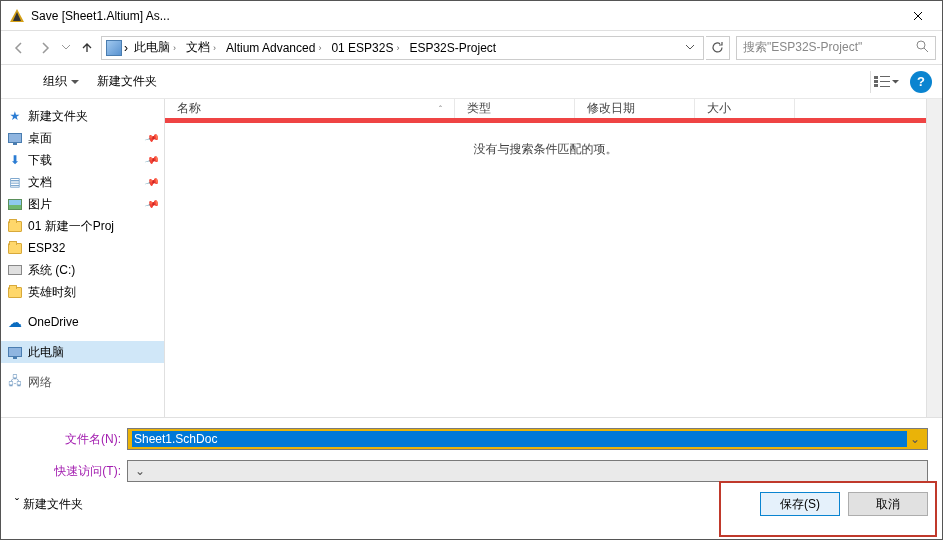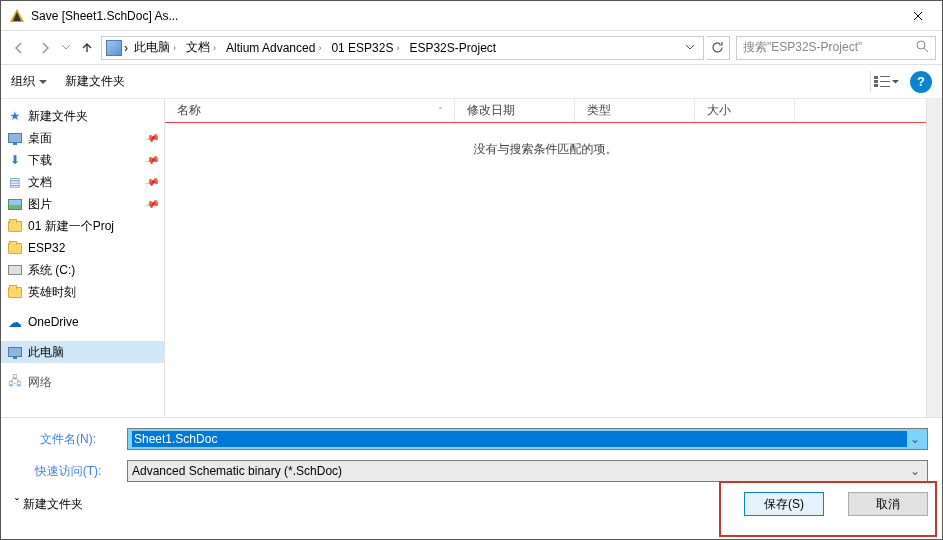--- a/index.html
+++ b/index.html
@@ -16,21 +16,21 @@
 .addr { flex: 1; height: 24px; border: 1px solid #ccc; display: flex; align-items: center; padding: 0 4px; gap: 2px; background: #fff; }
 .addr .pc-icon { width: 16px; height: 16px; background: linear-gradient(135deg,#a0c8ef,#5a93d0); border: 1px solid #4a7db0; }
 .crumb { padding: 2px 4px; display: flex; align-items: center; gap: 3px; color: #000; }
 .crumb .chev { color: #666; font-size: 9px; }
 .addr-drop { width: 18px; display: flex; align-items: center; justify-content: center; color: #555; }
 .refresh { width: 24px; height: 24px; display: flex; align-items: center; justify-content: center; border: 1px solid #ccc; border-left: none; color: #555; }
 .search { width: 200px; height: 24px; border: 1px solid #ccc; margin-left: 4px; display: flex; align-items: center; padding: 0 6px; color: #888; }
 .search .sicon { margin-left: auto; }
 
 .toolbar { height: 34px; display: flex; align-items: center; padding: 0 10px; gap: 18px; border-bottom: 1px solid #e8e8e8; }
-.toolbar .drop { display: flex; align-items: center; gap: 4px; color: #000; }
+.toolbar .drop { display: flex; align-items: center; gap: 4px; color: #000; margin-left: 32px; }
 .toolbar .right { margin-left: auto; display: flex; align-items: center; gap: 8px; }
 .view-btn { width: 32px; height: 22px; display: flex; align-items: center; justify-content: center; color: #555; border-left: 1px solid #ddd; }
 .help-btn { width: 22px; height: 22px; border-radius: 50%; background: #0a84d0; color: #fff; display: flex; align-items: center; justify-content: center; font-weight: bold; font-size: 13px; }
 
 .main { display: flex; height: 318px; }
 .sidebar { width: 164px; border-right: 1px solid #e0e0e0; padding: 6px 0; overflow: hidden; }
 .side-item { height: 22px; display: flex; align-items: center; padding: 0 6px; gap: 5px; }
 .side-item.sel { background: #d0e7f8; }
 .side-item .icon { width: 16px; height: 16px; flex-shrink: 0; display: inline-flex; align-items: center; justify-content: center; }
 .pin { margin-left: auto; color: #999; font-size: 10px; transform: rotate(30deg); }
@@ -38,52 +38,52 @@
 .star { color: #2b7cd3; }
 .folder { background: #ffd76a; border: 1px solid #d8a93a; width: 14px; height: 11px; border-radius: 1px; position: relative; }
 .folder::before { content: ""; position: absolute; top: -3px; left: 0; width: 6px; height: 3px; background: #ffd76a; border: 1px solid #d8a93a; border-bottom: none; border-radius: 1px 1px 0 0; }
 .monitor { width: 14px; height: 10px; border: 1px solid #4a7db0; background: #8fb5e0; position: relative; }
 .monitor::after { content: ""; position: absolute; bottom: -3px; left: 4px; width: 4px; height: 2px; background: #4a7db0; }
 .disk { width: 14px; height: 10px; background: #e0e0e0; border: 1px solid #888; }
 .cloud { color: #0a6bbf; font-size: 14px; }
 .picture { width: 14px; height: 11px; background: linear-gradient(#8ec9ef 60%, #6fb76f 60%); border: 1px solid #5a8f5a; }
 
 .filearea { flex: 1; display: flex; flex-direction: column; }
-.headers { height: 24px; display: flex; align-items: flex-end; border-bottom: 1px solid #ef4444; color: #444; }
+.headers { height: 24px; display: flex; align-items: flex-end; border-bottom: 5px solid #ef4444; color: #444; }
 .headers .col { padding: 0 12px; border-right: 1px solid #e8e8e8; height: 100%; display: flex; align-items: center; }
 .empty { flex: 1; display: flex; justify-content: center; padding-top: 18px; color: #444; }
 .vscroll { width: 16px; background: #f0f0f0; border-left: 1px solid #e0e0e0; }
 
 .bottom { border-top: 1px solid #e0e0e0; padding: 10px 14px 8px; }
 .field-row { display: flex; align-items: center; margin-bottom: 10px; }
-.field-row label { width: 112px; text-align: center; padding-right: 6px; color: #3b82f6; }
-.combo { flex: 1; height: 22px; border: 1px solid #7a7a7a; background: #7dd3fc; display: flex; align-items: center; padding: 0 4px; position: relative; }
+.field-row label { width: 112px; text-align: right; padding-right: 6px; color: #a21caf; }
+.combo { flex: 1; height: 22px; border: 1px solid #7a7a7a; background: #eab308; display: flex; align-items: center; padding: 0 4px; position: relative; }
 .combo .val { flex: 1; }
 .combo .val.selected { background: #0078d7; color: #fff; padding: 1px 2px; display: inline-block; }
 .combo .dd { width: 16px; text-align: center; color: #555; }
 .ft-combo { background: #eaeaea; border: 1px solid #7a7a7a; }
 
 .footer { display: flex; align-items: center; margin-top: 6px; }
 .hide-link { display: flex; align-items: center; gap: 4px; color: #000; }
-.btns { margin-left: auto; display: flex; gap: 24px; position: relative; }
+.btns { margin-left: auto; display: flex; gap: 8px; position: relative; }
 .btn { width: 80px; height: 24px; border: 1px solid #adadad; background: #e1e1e1; display: flex; align-items: center; justify-content: center; }
 .btn.primary { border: 1px solid #0a84d0; background: #e5f1fb; }
 .redbox { position: absolute; border: 2px solid #c0392b; pointer-events: none; }
 </style>
 </head>
 <body>
 
 <div class="titlebar">
   <span class="app-icon">
     <svg viewBox="0 0 16 16">
         <polygon points="8,1 15,14 1,14" fill="#d4a017"></polygon>
         <polygon points="8,4 12,13 4,13" fill="#333"></polygon>
       </svg>
   </span>
-  <span class="title">Save [Sheet1.SchDoc] As...</span>
+  <span class="title">Save [Sheet1.Altium] As...</span>
   <div class="close">
     <svg width="10" height="10" viewBox="0 0 10 10">
         <path d="M1 1L9 9M9 1L1 9" stroke="currentColor" stroke-width="1"></path>
       </svg>
   </div>
 </div>
 
 <div class="navbar">
   <div class="nav-btn">
     <svg width="14" height="14" viewBox="0 0 14 14">
@@ -247,41 +247,40 @@
       <span>网络</span>
     </div>
   </div>
 
   <div class="filearea">
     <div class="headers">
       <div class="col" style="width:290px">
         <span>名称</span>
         <span style="margin-left:auto;color:#888;font-size:9px">ˆ</span>
       </div>
+      <div class="col" style="width:120px">类型</div>
       <div class="col" style="width:120px">修改日期</div>
-      <div class="col" style="width:120px">类型</div>
       <div class="col" style="width:100px">大小</div>
     </div>
     <div class="empty">没有与搜索条件匹配的项。</div>
   </div>
   <div class="vscroll"></div>
 </div>
 
 <div class="bottom">
   <div class="field-row">
     <label>文件名(N):</label>
     <div class="combo">
       <span class="val selected">Sheet1.SchDoc</span>
       <span class="dd">⌄</span>
     </div>
   </div>
   <div class="field-row">
     <label>快速访问(T):</label>
     <div class="combo ft-combo">
-      <span class="val">Advanced Schematic binary (*.SchDoc)</span>
       <span class="dd">⌄</span>
     </div>
   </div>
   <div class="footer">
     <div class="hide-link">
       <span>ˇ</span>
       <span>新建文件夹</span>
     </div>
     <div class="btns">
       <div class="btn primary">保存(S)</div>

